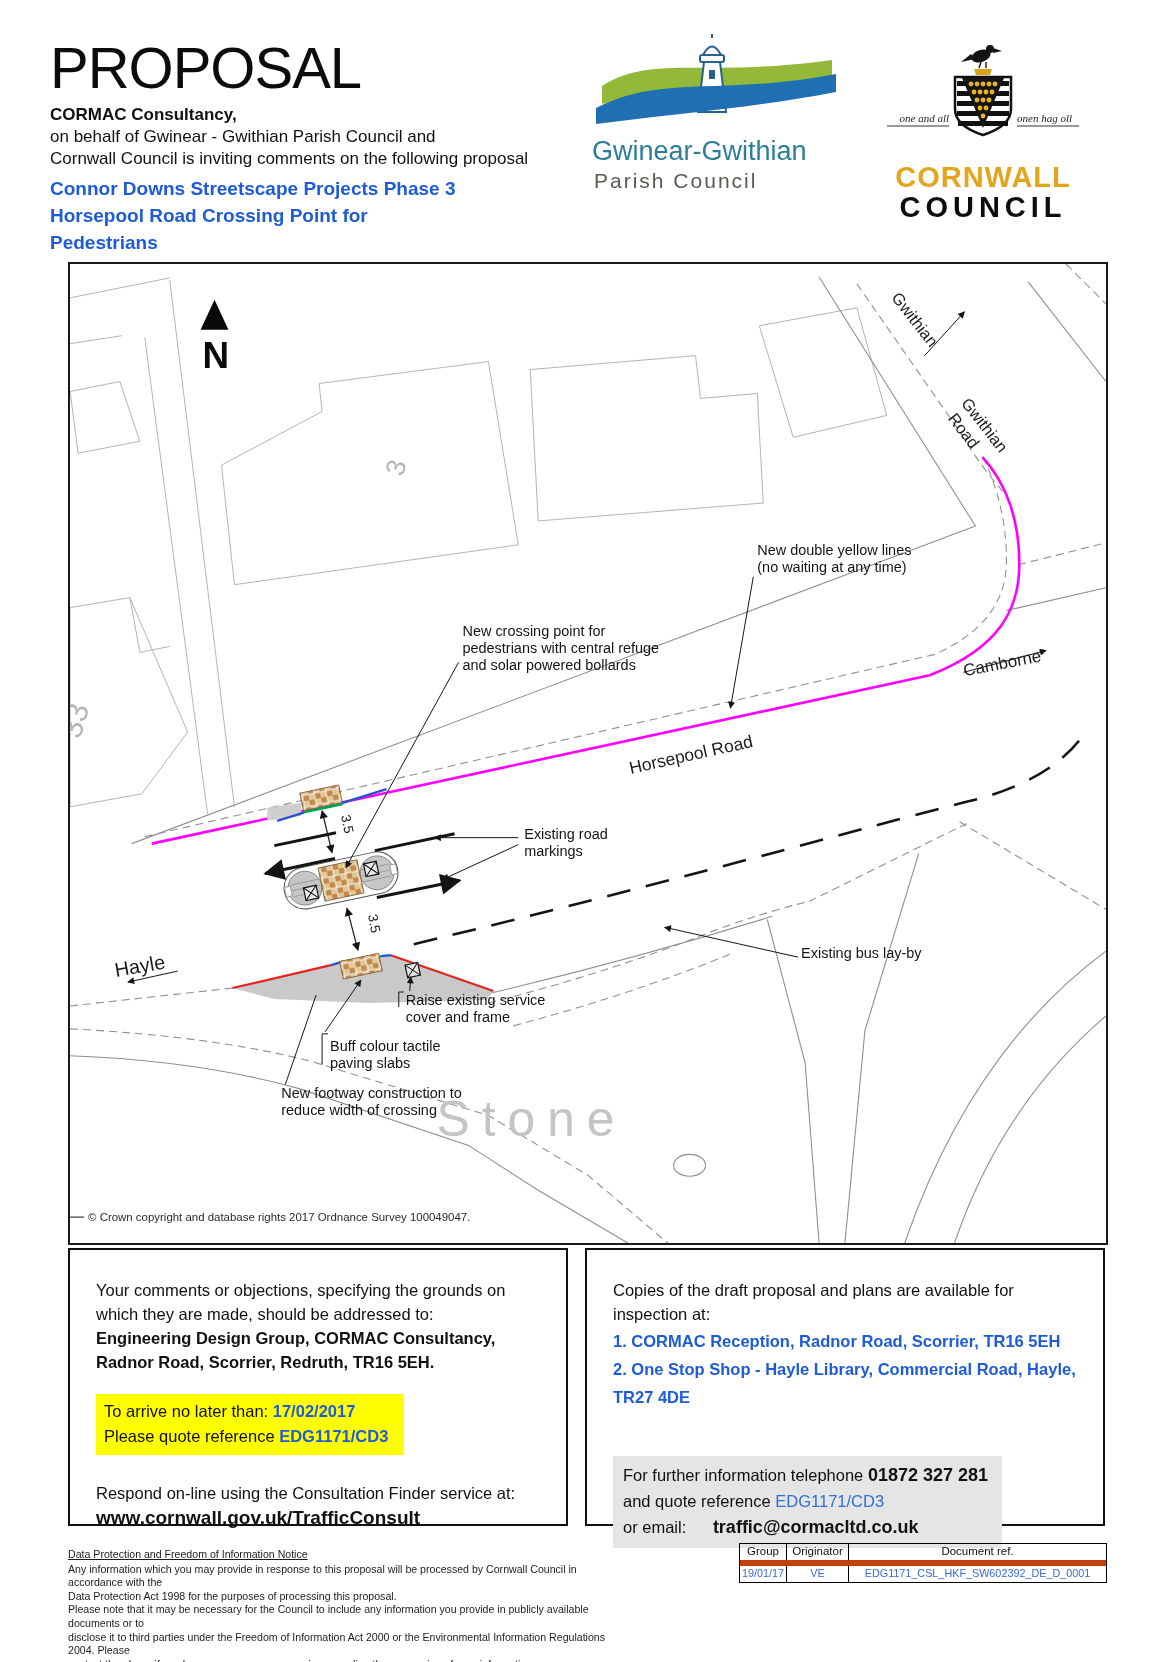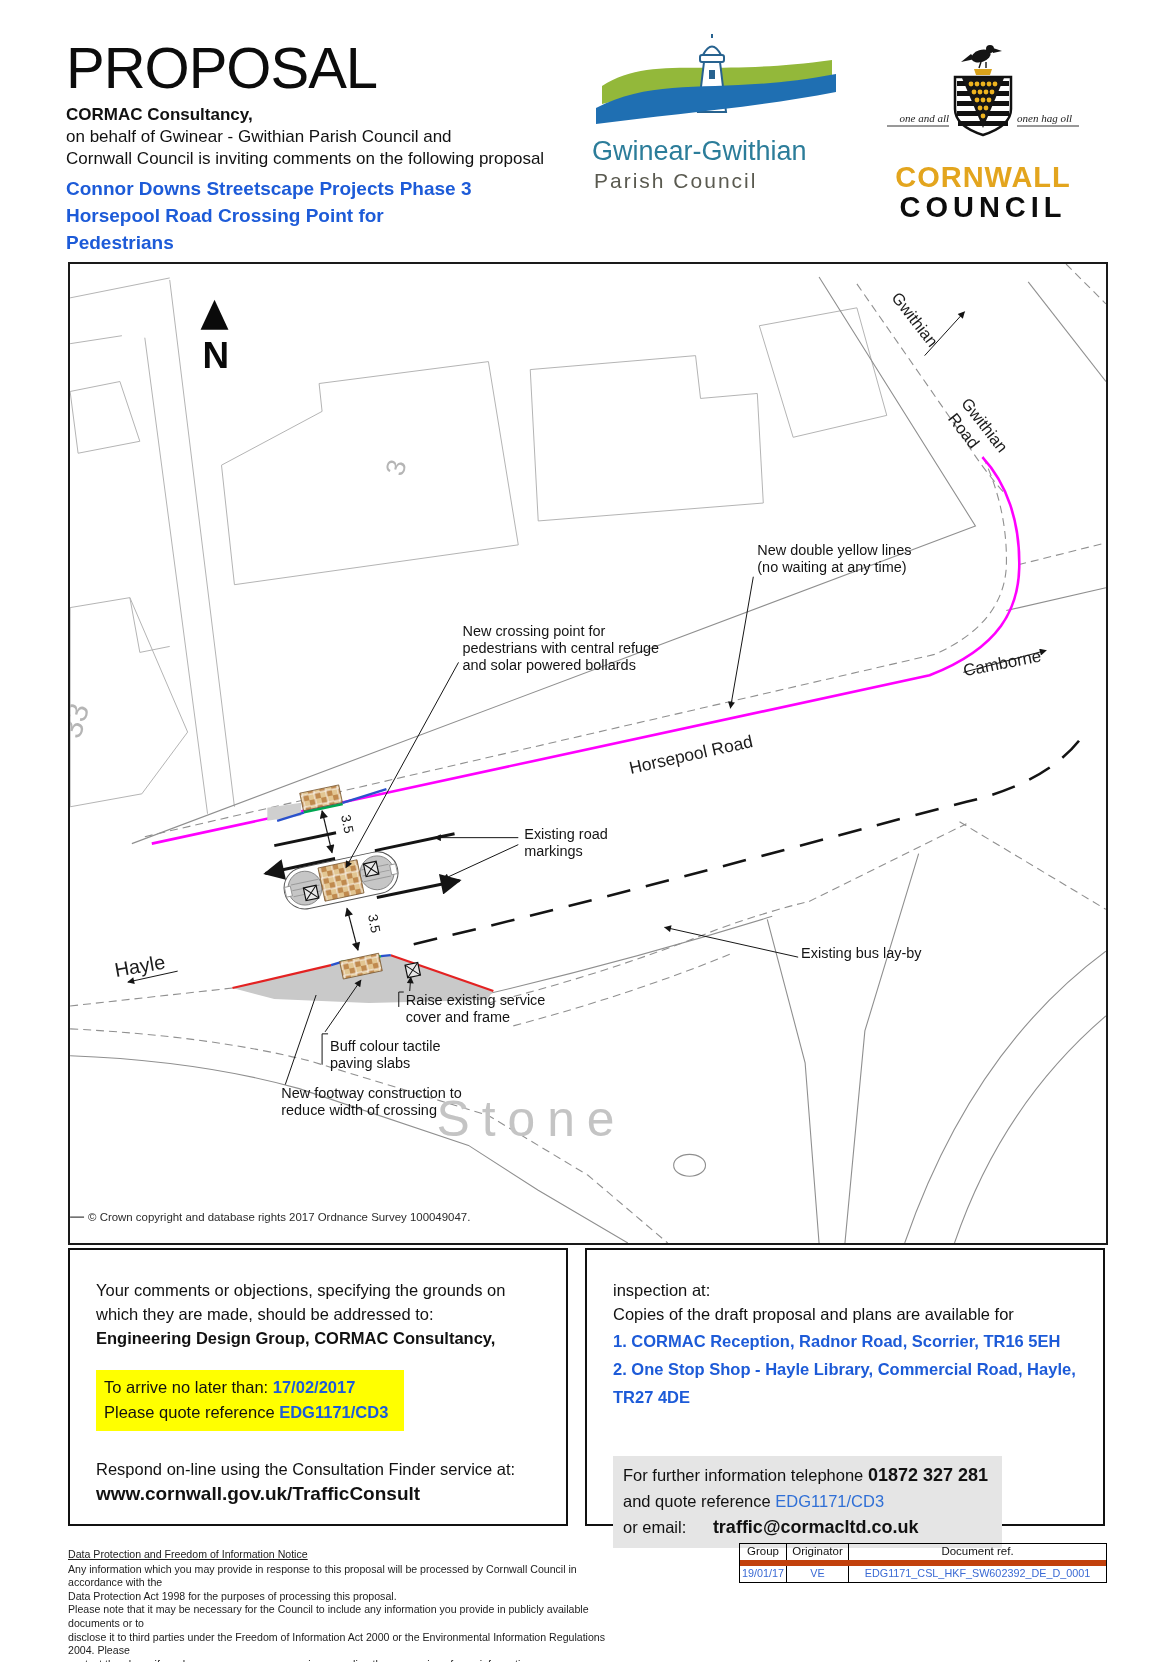--- a/index.html
+++ b/index.html
@@ -1,21 +1,21 @@
 <!DOCTYPE html>
 <html><head>
 <meta charset="utf-8">
 <style>
   html,body{margin:0;padding:0;background:#fff;}
   *{box-sizing:border-box;}
   body{font-family:"Liberation Sans", sans-serif;color:#111;}
   #page{position:relative;width:1174px;height:1662px;background:#fff;overflow:hidden;}
 
   
-  .hdr-left{position:absolute;left:66px;top:38px;width:540px;}
+  .hdr-left{position:absolute;left:50px;top:38px;width:540px;}
   .hdr-title{font-size:58px;font-weight:400;letter-spacing:-1px;line-height:1.05;margin:0;color:#0c0c0c;}
   .hdr-bold{font-size:17px;font-weight:700;margin:6px 0 0 0;}
   .hdr-line{font-size:17px;margin:2px 0 0 0;}
   .hdr-blue{font-size:19px;font-weight:700;color:#1d5bd8;line-height:27px;margin:6px 0 0 0;}
 
   .logo-parish{position:absolute;left:590px;top:34px;width:252px;}
   .parish-name{font-size:27px;color:#2c7d9a;margin:2px 0 0 2px;}
   .parish-sub{font-size:21px;color:#5a5a50;letter-spacing:2px;margin:2px 0 0 4px;}
   .logo-cornwall{position:absolute;left:858px;top:40px;width:250px;text-align:center;}
   .cw-line1{font-size:29px;font-weight:700;color:#e3a51e;letter-spacing:1px;line-height:30px;}
@@ -303,33 +303,34 @@
       <text transform="translate(10,478) rotate(-74)" font-size="31" fill="#b5b5b5">33</text>
 
       <text x="18" y="961" font-size="11.5" fill="#2b2b2b">© Crown copyright and database rights 2017 Ordnance Survey 100049047.</text>
     </svg>
   </div>
 
   <div class="boxL">
     <p class="bp">Your comments or objections, specifying the grounds on</p>
     <p class="bp">which they are made, should be addressed to:</p>
     <p class="bp bbold">Engineering Design Group, CORMAC Consultancy,</p>
+    <p class="bp bbold">Radnor Road, Scorrier, Redruth,  TR16 5EH.</p>
     <div class="hl">
       <span>To arrive no later than: </span><span class="ref">17/02/2017</span><br>
       <span>Please quote reference </span><span class="ref">EDG1171/CD3</span>
     </div>
     <div class="respond">
       <p class="bp">Respond on-line using the Consultation Finder service at:</p>
       <p class="url">www.cornwall.gov.uk/TrafficConsult</p>
     </div>
   </div>
 
   <div class="boxR">
+    <p class="bp">Copies of the draft proposal and plans are available for</p>
     <p class="bp">inspection at:</p>
-    <p class="bp">Copies of the draft proposal and plans are available for</p>
     <p class="bluelist">1.  CORMAC Reception, Radnor Road, Scorrier, TR16 5EH</p>
     <p class="bluelist">2.  One Stop Shop - Hayle Library, Commercial Road, Hayle,</p>
     <p class="bluelist">TR27 4DE</p>
     <div class="hl2">
       <span>For further information telephone </span><span class="bbold" style="font-size:18px;">01872 327 281</span><br>
       <span>and quote reference </span><span style="color:#2f6fd6;">EDG1171/CD3</span><br>
       <span>or email:</span>
       <span class="bbold" style="font-size:18px;margin-left:22px;">traffic@cormacltd.co.uk</span>
     </div>
   </div>

